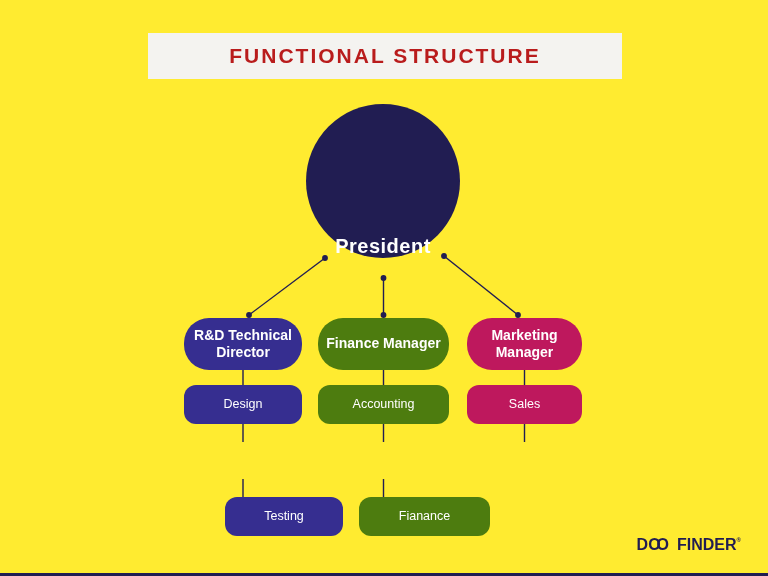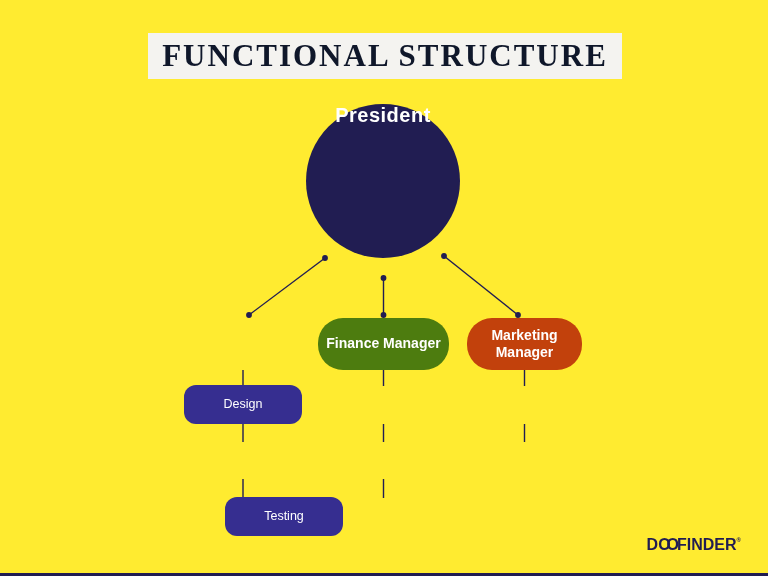--- a/index.html
+++ b/index.html
@@ -6,61 +6,60 @@
   .canvas {
     position:relative; width:768px; height:576px; overflow:hidden;
     background:#FFEB30;
     font-family:"Liberation Sans", sans-serif;
   }
   .title-banner {
     position:absolute; left:148px; top:33px; width:474px; height:46px;
     background:#F4F3F0; display:flex; align-items:center; justify-content:center;
   }
   .title-text {
-    font-size:31px; font-weight:800; color:#0f172a; letter-spacing:2px;
+    font-size:21px; font-weight:800; color:#b91c1c; letter-spacing:2px;
     white-space:nowrap;
-    font-family:Liberation Serif, serif;
   }
   .president {
     position:absolute; left:306px; top:104px; width:154px; height:154px;
     border-radius:50%; background:#211D52;
-    display:flex; align-items:flex-start; justify-content:center;
+    display:flex; align-items:flex-end; justify-content:center;
   }
   .president-label {
     color:#FFFFFF; font-weight:700; font-size:20px; letter-spacing:0.5px;
   }
   svg.connectors { position:absolute; left:0; top:0; width:768px; height:576px; }
   .dept-box {
     position:absolute; display:flex; align-items:center; justify-content:center;
     text-align:center; color:#FFFFFF; box-sizing:border-box;
   }
   .dept-header {
     height:52px; border-radius:25px; font-weight:700; font-size:14px;
     line-height:1.25; padding:0 8px;
   }
   .dept-item {
     height:39px; border-radius:12px; font-size:12.5px; line-height:1.25;
     padding:0 16px;
   }
   .c1 { background:#362E90; }
   .c2 { background:#4d7c0f; }
-  .c3 { background:#c2410c; }
+  .c3 { background:#be185d; }
   .col1 { left:184px; width:118px; }
   .col2 { left:318px; width:131px; }
   .col3 { left:467px; width:115px; }
   .row-h  { top:318px; }
   .row-1  { top:385px; }
   .row-2  { top:441px; }
   .row-3  { top:497px;margin-left:41px; }
   .logo {
     position:absolute; right:27px; top:536px;
     color:#211D52; font-weight:800; font-size:16px; letter-spacing:0px;
     white-space:nowrap;
   }
-  .logo .oo { letter-spacing:-4px; margin-right:2px; }
+  .logo .oo { letter-spacing:-4px; margin-right:12px; }
   .logo sup { font-size:6px; vertical-align:top; position:relative; top:1px; }
   .bottom-bar {
     position:absolute; left:0; bottom:0; width:768px; height:3px;
     background:#211D52;
   }
 </style>
 </head>
 <body>
 
 <div class="canvas">
@@ -90,24 +89,28 @@
       <line x1="383.5" y1="479" x2="383.5" y2="498"></line>
       <line x1="524.5" y1="370" x2="524.5" y2="386"></line>
       <line x1="524.5" y1="424" x2="524.5" y2="442"></line>
     </g>
   </svg>
 
   <div class="president">
     <span class="president-label">President</span>
   </div>
 
+  <div class="dept-box dept-header c1 col1 row-h">R&amp;D Technical Director</div>
   <div class="dept-box dept-item c1 col1 row-1">Design</div>
   <div class="dept-box dept-item c1 col1 row-3">Testing</div>
 
   <div class="dept-box dept-header c2 col2 row-h">Finance Manager</div>
+  <div class="dept-box dept-item c2 col2 row-1">Accounting</div>
+  <div class="dept-box dept-item c2 col2 row-3">Fianance</div>
 
   <div class="dept-box dept-header c3 col3 row-h">Marketing Manager</div>
+  <div class="dept-box dept-item c3 col3 row-1">Sales</div>
 
   <div class="logo"><span>D</span><span class="oo">OO</span><span>FINDER</span><sup>®</sup></div>
 
   <div class="bottom-bar"></div>
 
 </div>
 
 </body></html>

